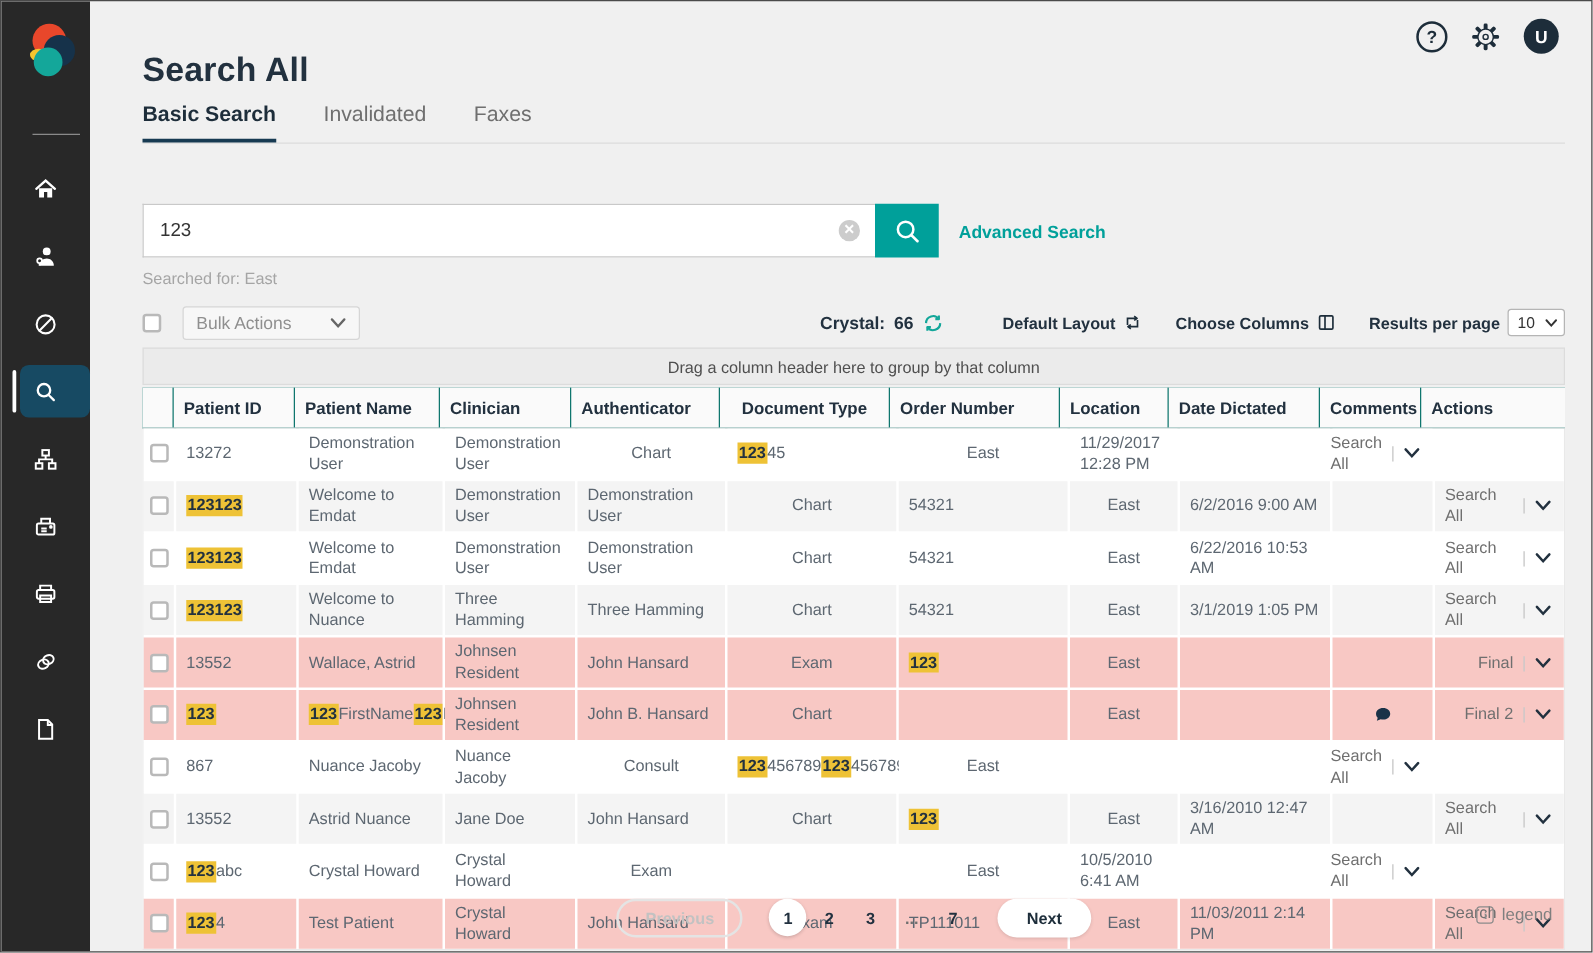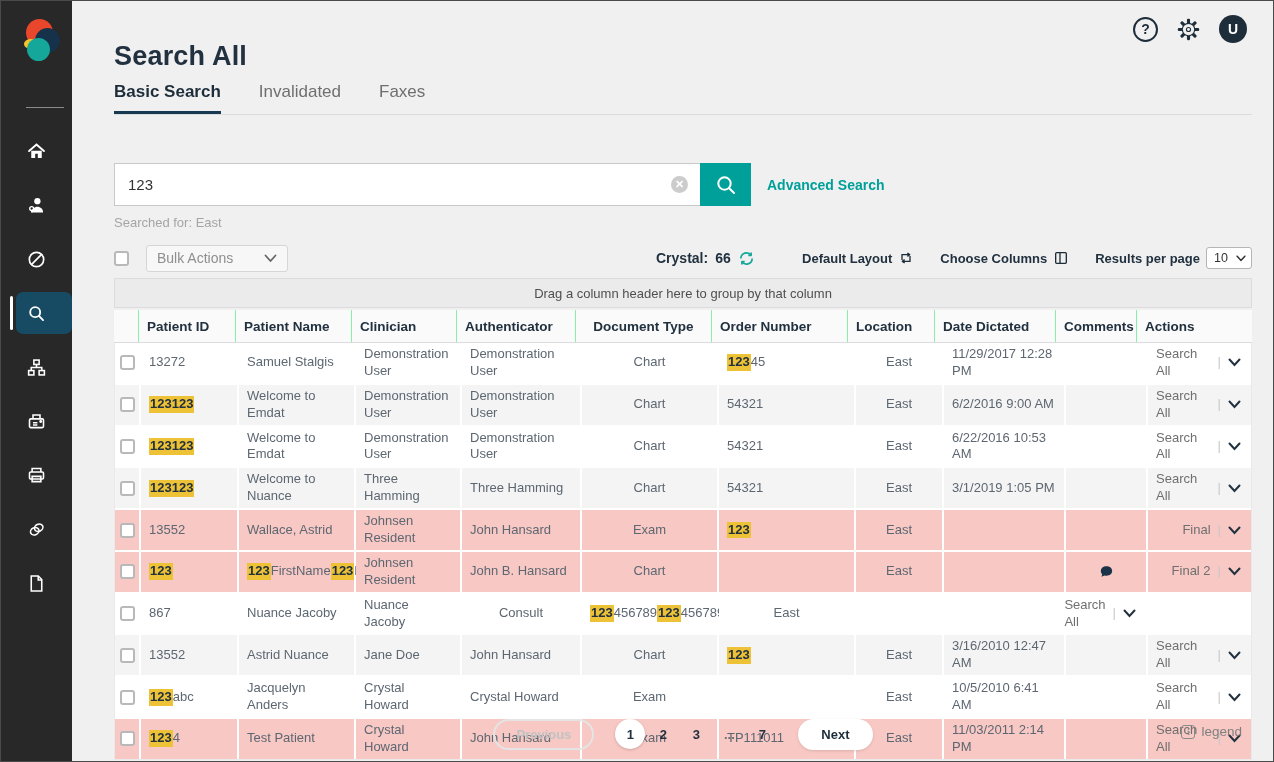--- a/index.html
+++ b/index.html
@@ -51,21 +51,21 @@
   .results-group { position:absolute; left:542px; display:flex; align-items:center; gap:7px; font-size:14px; font-weight:bold; color:#22313f; }
   .right-tools { margin-left:auto; display:flex; align-items:center; gap:8px; font-size:13px; font-weight:bold; color:#22313f; }
   .tool-btn { display:flex; align-items:center; gap:6px; cursor:pointer; }
   .tool-gap { width:10px; }
   .pp-select { width:46px; height:22px; border:1px solid #b5b5b5; border-radius:3px; background:#fff; display:flex; align-items:center; padding:0 5px 0 7px; font-size:12.5px; font-weight:normal; color:#333; cursor:pointer; }
   .pp-select .chev { margin-left:auto; }
   
   .tablewrap { margin-top:6px; }
   .dragband { height:30px; background:#ebebeb; border:1px solid #dcdcdc; display:flex; align-items:center; justify-content:center; font-size:13px; color:#4f4f4f; }
   .grid { display:grid; grid-template-columns:24px 96px 115px 104px 118px 135px 135px 86px 120px 80px 1fr; }
-  .thead { margin-top:2px; background:#86efac; gap:0 1px; border-bottom:1px solid #dcdcdc; }
+  .thead { margin-top:2px; background:#0f766e; gap:0 1px; border-bottom:1px solid #dcdcdc; }
   .th { background:#fafafa; height:32px; display:flex; align-items:center; font-size:13.5px; font-weight:bold; color:#22313f; padding:0 8px; }
   .th.c-center { justify-content:center; }
   .tbody { background:#fff; border:1px solid #e9e9e9; border-top:none; }
   .trow { gap:0 2px; background:#fff; border-bottom:2px solid #fff; }
   .trow:last-child { border-bottom:none; }
   .cell { min-height:36px; display:flex; align-items:center; font-size:13px; color:#5d6771; padding:3px 8px; line-height:1.3; background:#fff; }
   .trow.alt .cell { background:#f4f4f4; }
   .trow.pink .cell { background:#f8c8c4; }
   .cell.c-center { justify-content:center; text-align:center; }
   .cell.c-act { justify-content:flex-end; padding-right:10px; gap:7px; }
@@ -277,21 +277,20 @@
           <div class="th">Date Dictated</div>
           <div class="th">Comments</div>
           <div class="th">Actions</div>
         </div>
       <div class="tbody" id="tbody">
           <div class="grid trow white">
             <div class="cell c-cb">
               <span class="cb"></span>
             </div>
             <div class="cell">13272</div>
-            <div class="cell">Samuel Stalgis</div>
             <div class="cell">Demonstration User</div>
             <div class="cell">Demonstration User</div>
             <div class="cell c-center">Chart</div>
             <div class="cell"><span class="hl">123</span>45</div>
             <div class="cell c-center">East</div>
             <div class="cell">11/29/2017 12:28 PM</div>
             <div class="cell c-center"></div>
             <div class="cell c-act">
               <span class="act-label">Search All</span>
               <span class="act-sep">|</span>
@@ -476,21 +475,20 @@
                   <path d="M1.5 1.5 6.5 7l5-5.5" fill="none" stroke="#22313f" stroke-width="2" stroke-linecap="round"></path>
                 </svg>
               </span>
             </div>
           </div>
           <div class="grid trow white">
             <div class="cell c-cb">
               <span class="cb"></span>
             </div>
             <div class="cell"><span class="hl">123</span>abc</div>
-            <div class="cell">Jacquelyn Anders</div>
             <div class="cell">Crystal Howard</div>
             <div class="cell">Crystal Howard</div>
             <div class="cell c-center">Exam</div>
             <div class="cell"></div>
             <div class="cell c-center">East</div>
             <div class="cell">10/5/2010 6:41 AM</div>
             <div class="cell c-center"></div>
             <div class="cell c-act">
               <span class="act-label">Search All</span>
               <span class="act-sep">|</span>

